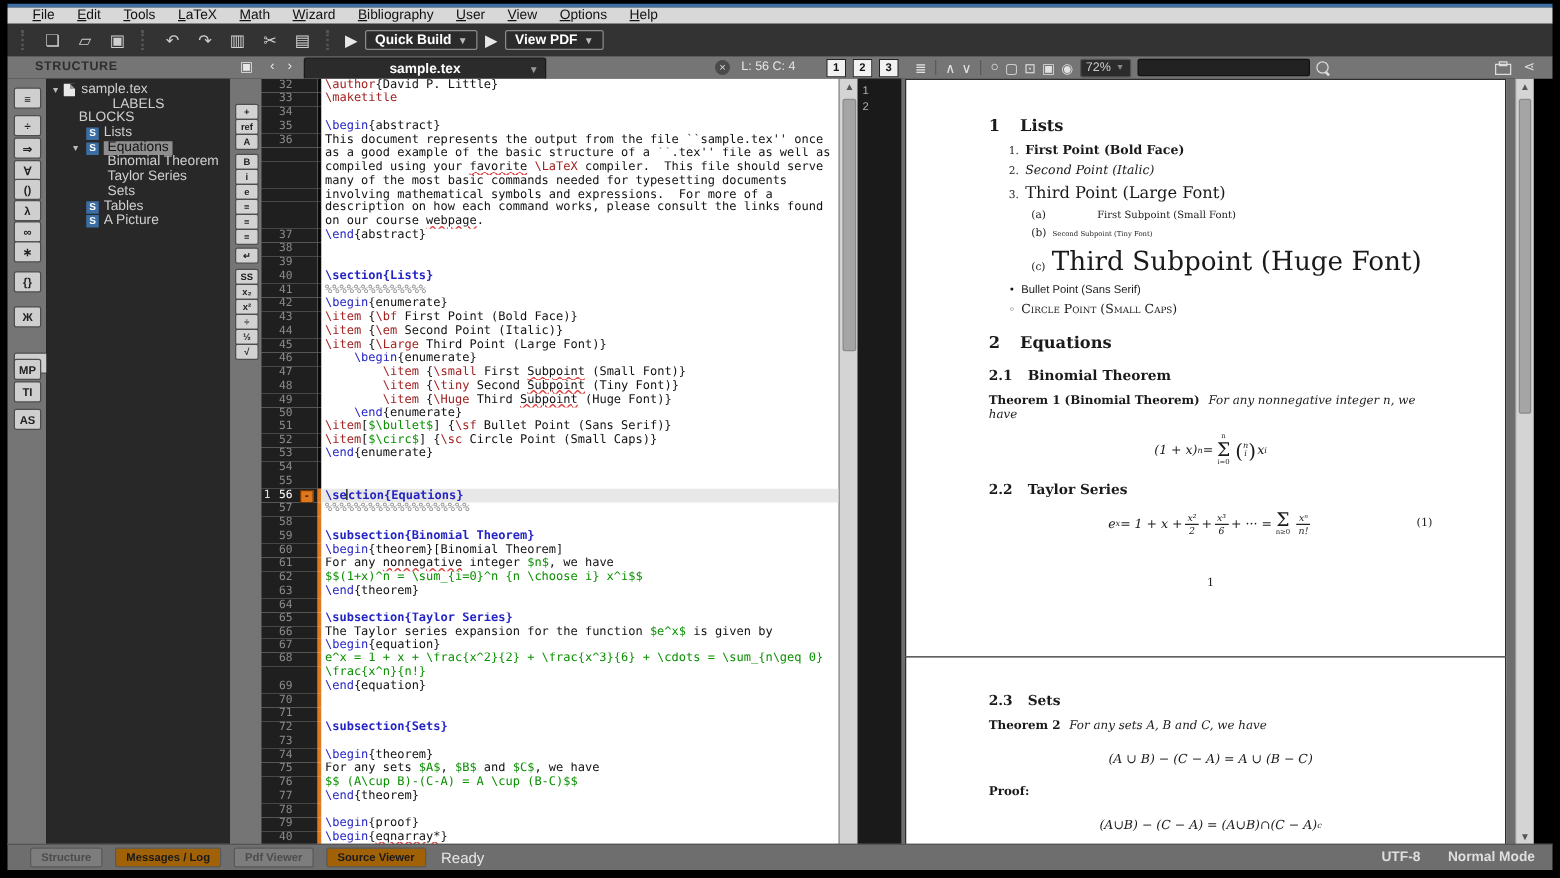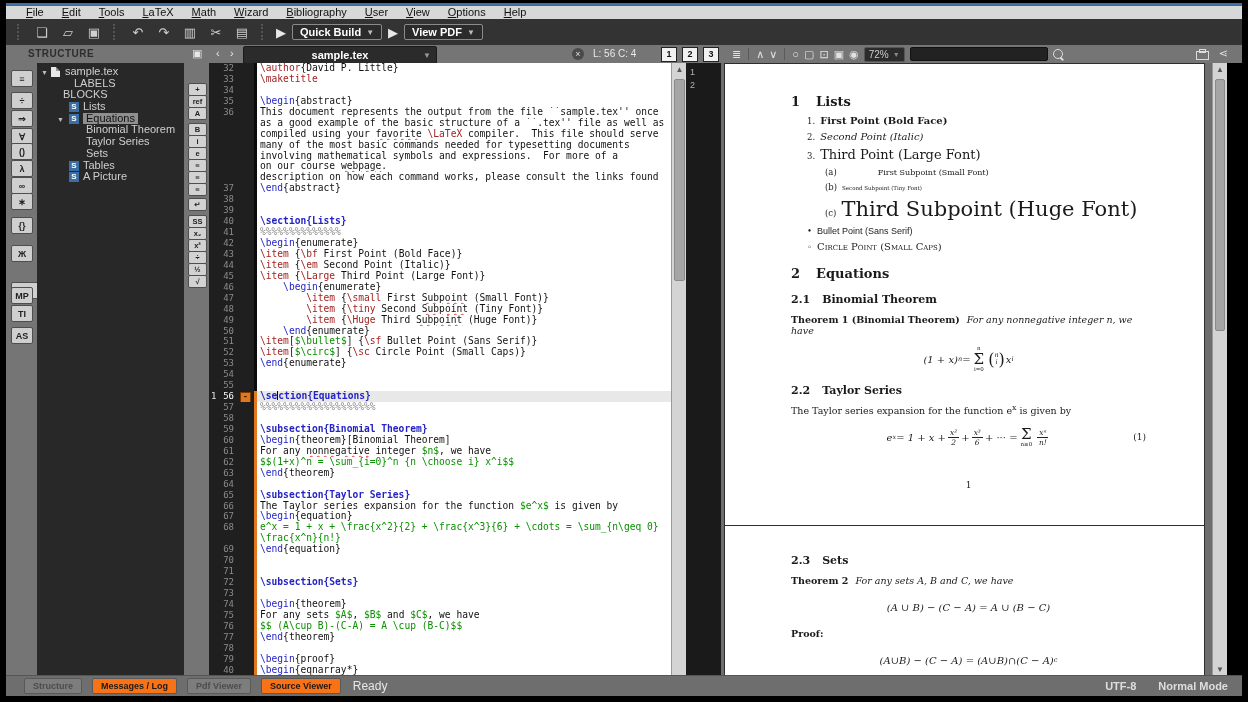--- a/index.html
+++ b/index.html
@@ -137,21 +137,21 @@
   .binom{display:inline-flex;align-items:center;font-style:italic;margin:0 1px;}
   .binom .par{font-size:16px;font-style:normal;font-weight:200;}
   .binom .bstack{display:inline-flex;flex-direction:column;align-items:center;font-size:6.5px;line-height:1.1;}
   .pageno{text-align:center;font-size:9px;margin-top:32px;}
   #pdfscroll{left:1212px;top:63px;width:14px;bottom:26px;background:#d4d4d4;border-left:1px solid #999;}
 
   
   #statusbar{left:6px;right:6px;bottom:6px;height:20px;background:#6e6e6e;display:flex;align-items:center;
     padding-left:18px;gap:8px;border-top:1px solid #555;}
   .stbtn{font-size:9px;font-weight:bold;padding:2px 8px;border-radius:2px;border:1px solid #595959;}
-  .stbtn.on{background:#f97316;color:#1a1a1a;}
+  .stbtn.on{background:#a16207;color:#1a1a1a;}
   .stbtn.off{background:#7d7d7d;color:#4c4c4c;}
   #ready{color:#e8e8e8;font-size:12px;margin-left:4px;}
   #strt{flex:1;}
   .stright{color:#dedede;font-size:11px;font-weight:bold;margin-right:14px;}
 </style>
 </head>
 <body>
 
 <div id="stage">
   <div class="abs" id="topline"></div>
@@ -253,21 +253,21 @@
       <span class="sybtn" style="top: 264px;">AS</span>
     </div>
   <div class="abs" id="tree">
       <div class="trow" style="height: 3px;"></div>
       <div class="trow">
         <span class="texp" style="left: 4px;">▼</span>
         <span class="tico-file" style="left: 14px;"></span>
         <span class="tlabel" style="left: 28px;">sample.tex</span>
       </div>
       <div class="trow">
-        <span class="tlabel" style="left: 26px; padding-left: 11px;">LABELS</span>
+        <span class="tlabel" style="left: 42px; padding-left: 11px;">LABELS</span>
       </div>
       <div class="trow">
         <span class="tlabel" style="left: 26px;">BLOCKS</span>
       </div>
       <div class="trow">
         <span class="tico-s" style="left: 32px;">S</span>
         <span class="tlabel" style="left: 46px;">Lists</span>
       </div>
       <div class="trow">
         <span class="texp" style="left: 20px;">▼</span>
@@ -314,22 +314,22 @@
   <div class="abs" id="editor">
       <div class="erow"><span class="gut">32</span><span class="mark"></span><span class="code"><span class="sg-c">\author</span><span>{David P. Little}</span></span></div>
       <div class="erow"><span class="gut">33</span><span class="mark"></span><span class="code"><span class="sg-c">\maketitle</span></span></div>
       <div class="erow"><span class="gut">34</span><span class="mark"></span><span class="code"></span></div>
       <div class="erow"><span class="gut">35</span><span class="mark"></span><span class="code"><span class="sg-b">\begin</span><span>{abstract}</span></span></div>
       <div class="erow"><span class="gut">36</span><span class="mark"></span><span class="code"><span>This document represents the output from the file ``sample.tex'' once</span></span></div>
       <div class="erow"><span class="gut"></span><span class="mark"></span><span class="code"><span>as a good example of the basic structure of a ``.tex'' file as well as</span></span></div>
       <div class="erow"><span class="gut"></span><span class="mark"></span><span class="code"><span>compiled using your </span><span class="sg-w">favorite</span><span> </span><span class="sg-c">\LaTeX</span><span> compiler.  This file should serve</span></span></div>
       <div class="erow"><span class="gut"></span><span class="mark"></span><span class="code"><span>many of the most basic commands needed for typesetting documents</span></span></div>
       <div class="erow"><span class="gut"></span><span class="mark"></span><span class="code"><span>involving mathematical symbols and expressions.  For more of a</span></span></div>
+      <div class="erow"><span class="gut"></span><span class="mark"></span><span class="code"><span>description on how each command works, please consult the links found</span></span></div>
       <div class="erow"><span class="gut"></span><span class="mark"></span><span class="code"><span>on our course </span><span class="sg-w">webpage</span><span>.</span></span></div>
-      <div class="erow"><span class="gut"></span><span class="mark"></span><span class="code"><span>description on how each command works, please consult the links found</span></span></div>
       <div class="erow"><span class="gut">37</span><span class="mark"></span><span class="code"><span class="sg-b">\end</span><span>{abstract}</span></span></div>
       <div class="erow"><span class="gut">38</span><span class="mark"></span><span class="code"></span></div>
       <div class="erow"><span class="gut">39</span><span class="mark"></span><span class="code"></span></div>
       <div class="erow"><span class="gut">40</span><span class="mark"></span><span class="code"><span class="sg-s">\section{Lists}</span></span></div>
       <div class="erow"><span class="gut">41</span><span class="mark"></span><span class="code"><span class="sg-g">%%%%%%%%%%%%%%</span></span></div>
       <div class="erow"><span class="gut">42</span><span class="mark"></span><span class="code"><span class="sg-b">\begin</span><span>{enumerate}</span></span></div>
       <div class="erow"><span class="gut">43</span><span class="mark"></span><span class="code"><span class="sg-c">\item</span><span> {</span><span class="sg-c">\bf</span><span> First Point (Bold Face)}</span></span></div>
       <div class="erow"><span class="gut">44</span><span class="mark"></span><span class="code"><span class="sg-c">\item</span><span> {</span><span class="sg-c">\em</span><span> Second Point (Italic)}</span></span></div>
       <div class="erow"><span class="gut">45</span><span class="mark"></span><span class="code"><span class="sg-c">\item</span><span> {</span><span class="sg-c">\Large</span><span> Third Point (Large Font)}</span></span></div>
       <div class="erow"><span class="gut">46</span><span class="mark"></span><span class="code"><span>    </span><span class="sg-b">\begin</span><span>{enumerate}</span></span></div>
@@ -424,21 +424,20 @@
             <span class="lim">i=0</span>
           </span><span class="binom">
             <span class="par">(</span>
             <span class="bstack">
               <span>n</span>
               <span>i</span>
             </span>
             <span class="par">)</span>
           </span>x<sup>i</sup></div>
         <div class="ph2"><span class="num">2.2</span>Taylor Series</div>
-        <div class="ppara">The Taylor series expansion for the function e<sup>x</sup> is given by</div>
         <div class="peq">e<sup>x</sup> = 1 + x + <span class="frac">
             <span class="ft">x²</span>
             <span class="fb">2</span>
           </span> + <span class="frac">
             <span class="ft">x³</span>
             <span class="fb">6</span>
           </span> + ··· = <span class="sum">
             <span class="lim"></span>
             <span class="sig">Σ</span>
             <span class="lim">n≥0</span>

